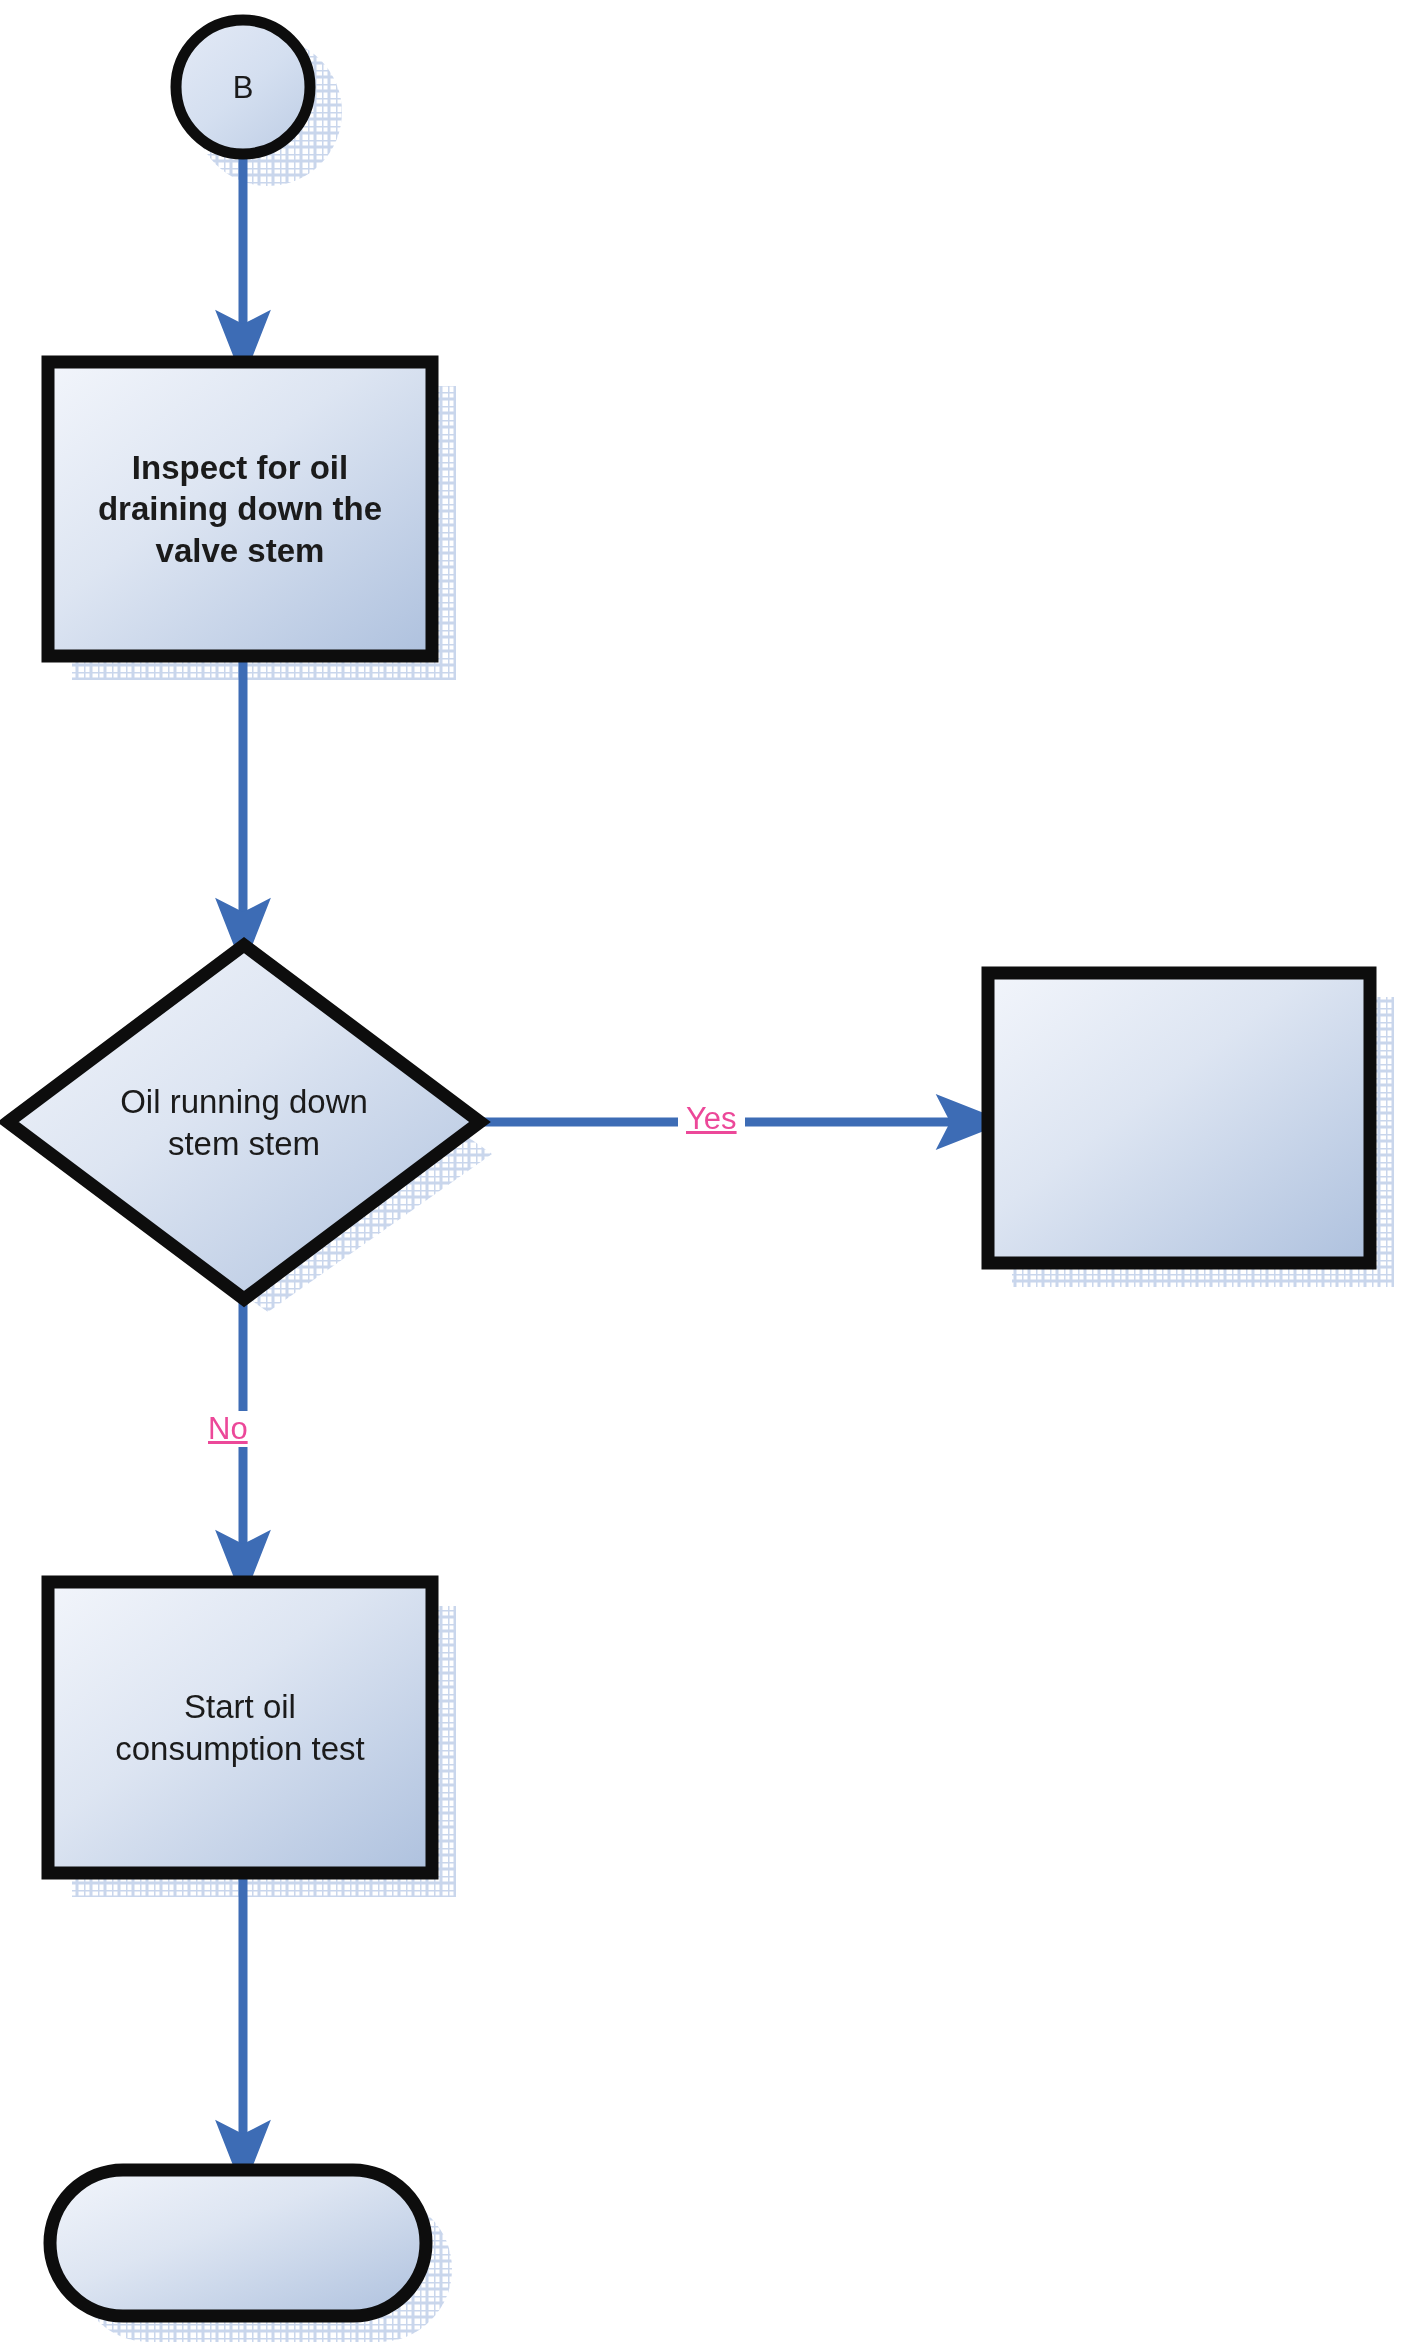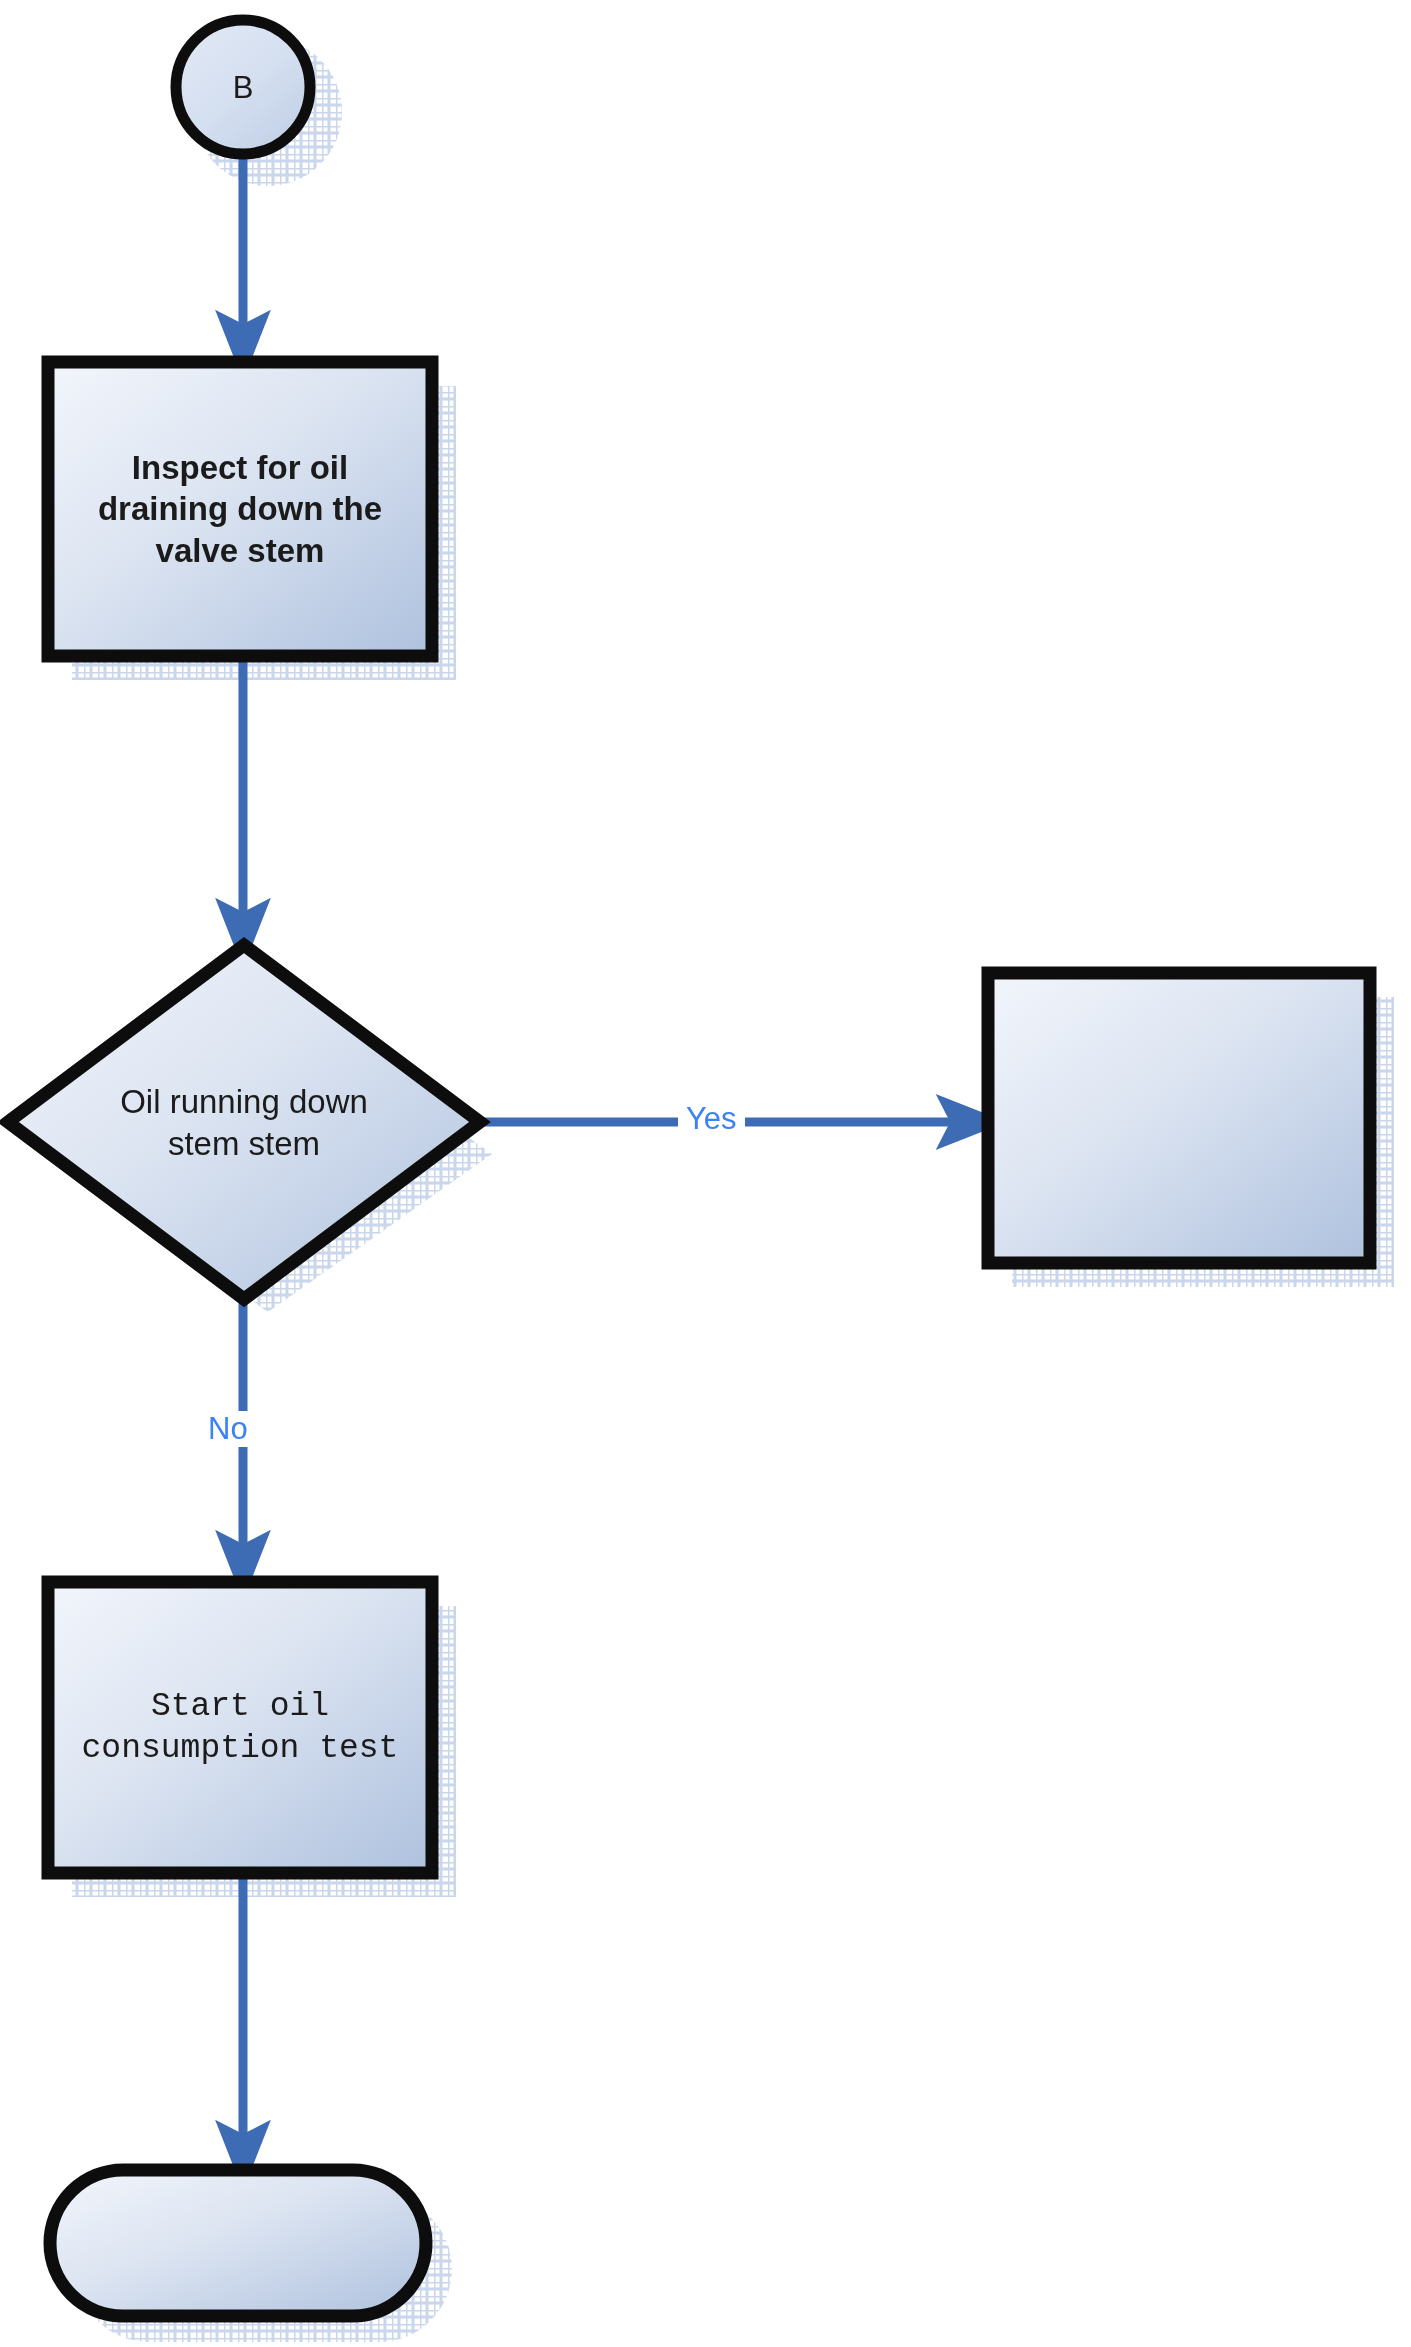--- a/index.html
+++ b/index.html
@@ -32,30 +32,31 @@
     text-align: center;
     color: #1b1b1b;
     line-height: 1.26;
     pointer-events: none;
     white-space: pre-line;
   }
   .lbl-b        { left: 168px; top: 14px;   width: 150px; height: 148px; font-size: 31px; }
   .lbl-inspect  { left: 48px;  top: 362px;  width: 384px; height: 294px; font-size: 33px; font-weight: bold; }
   .lbl-decision { left: 44px;  top: 990px;  width: 400px; height: 266px; font-size: 33px; }
   .lbl-replace  { left: 988px; top: 973px;  width: 382px; height: 290px; font-size: 33px; }
-  .lbl-start    { left: 48px;  top: 1582px; width: 384px; height: 291px; font-size: 33px; font-family: Liberation Mono, monospace; }
+  .lbl-start    { left: 48px;  top: 1582px; width: 384px; height: 291px; font-size: 33px; }
   .lbl-end      { left: 50px;  top: 2170px; width: 376px; height: 146px; font-size: 33px; }
 
   .edge-label {
     position: absolute;
-    color: #3b82f6;
+    color: #ec4899;
     font-size: 31px;
     background: #ffffff;
     padding: 0 8px;
     pointer-events: none;
+    text-decoration: underline;
   }
   .lbl-yes { left: 678px; top: 1101px; }
   .lbl-no  { left: 200px; top: 1411px; }
 </style>
 </head>
 <body>
 
 <div id="canvas">
 
   <svg class="flow" viewBox="0 0 1411 2347" xmlns="http://www.w3.org/2000/svg">

